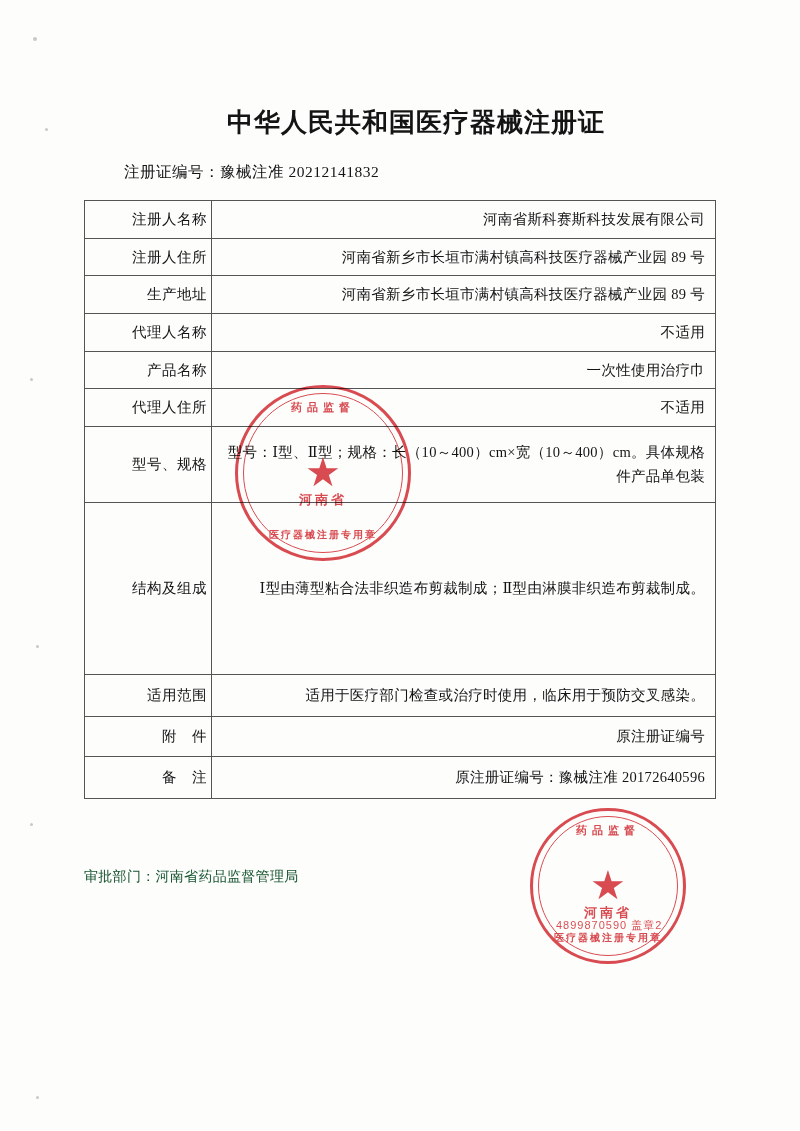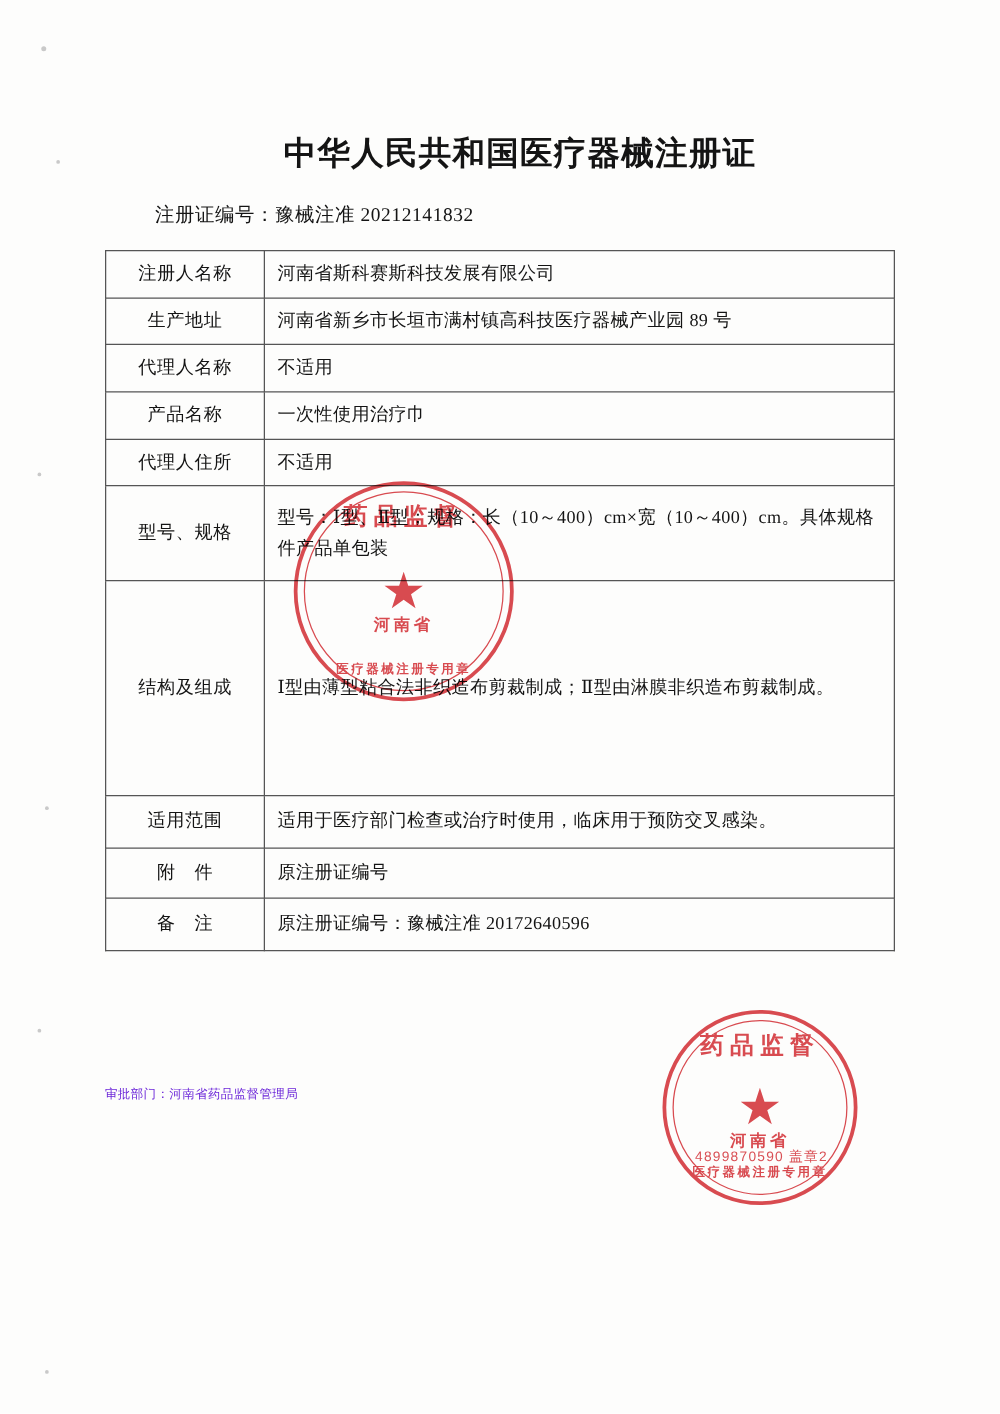--- a/index.html
+++ b/index.html
@@ -55,35 +55,36 @@
   }
   table.cert td {
     border: 1px solid #555;
     font-size: 14.5px;
     line-height: 1.7;
     vertical-align: middle;
     color: #141414;
   }
   td.label {
     width: 118px;
-    text-align: center;
+    text-align: right;
     padding: 6px 4px;
     letter-spacing: 0.5px;
   }
   td.value {
     padding: 6px 10px;
     letter-spacing: 0.3px;
+    text-align: right;
   }
   .sp3 { letter-spacing: 6px; padding-left: 6px; }
   .footer {
     position: absolute;
     left: 84px;
     top: 868px;
-    font-size: 10px;
-    color: #6d28d9;
+    font-size: 14px;
+    color: #14532d;
     letter-spacing: 0.3px;
   }
   .dates {
     position: absolute;
     left: 455px;
     top: 864px;
     font-size: 12.5px;
     color: #1a1a1a;
     line-height: 2.05;
     letter-spacing: 0.3px;
@@ -115,21 +116,21 @@
   }
   .stamp .arc-top, .stamp .arc-bottom, .stamp .mid {
     position: absolute;
     left: 0;
     width: 100%;
     text-align: center;
     font-family: "Liberation Sans", sans-serif;
     font-weight: bold;
     color: #d2232a;
   }
-  .stamp .arc-top { top: 12px; font-size: 19px; letter-spacing: 5px; }
+  .stamp .arc-top { top: 12px; font-size: 11px; letter-spacing: 5px; }
   .stamp .mid { top: 50%; margin-top: 18px; font-size: 13px; letter-spacing: 3px; }
   .stamp .arc-bottom { bottom: 16px; font-size: 10px; letter-spacing: 2px; }
   #stamp-main { left: 235px; top: 385px; width: 170px; height: 170px; }
   #stamp-sub  { left: 530px; top: 808px; width: 150px; height: 150px; }
   .stamp-extra {
     position: absolute;
     color: #d2232a;
     font-family: "Liberation Sans", sans-serif;
     opacity: 0.8;
     mix-blend-mode: multiply;
@@ -155,20 +156,24 @@
 
   <div class="doc-title">中华人民共和国医疗器械注册证</div>
 
   <div class="reg-no">注册证编号：豫械注准 20212141832</div>
 
   <table class="cert">
     <tbody>
         <tr>
       <td class="label">注册人名称</td>
       <td class="value">河南省斯科赛斯科技发展有限公司</td>
+    </tr>
+    <tr>
+      <td class="label">注册人住所</td>
+      <td class="value">河南省新乡市长垣市满村镇高科技医疗器械产业园 89 号</td>
     </tr>
     <tr>
       <td class="label">生产地址</td>
       <td class="value">河南省新乡市长垣市满村镇高科技医疗器械产业园 89 号</td>
     </tr>
     <tr>
       <td class="label">代理人名称</td>
       <td class="value">不适用</td>
     </tr>
     <tr>

